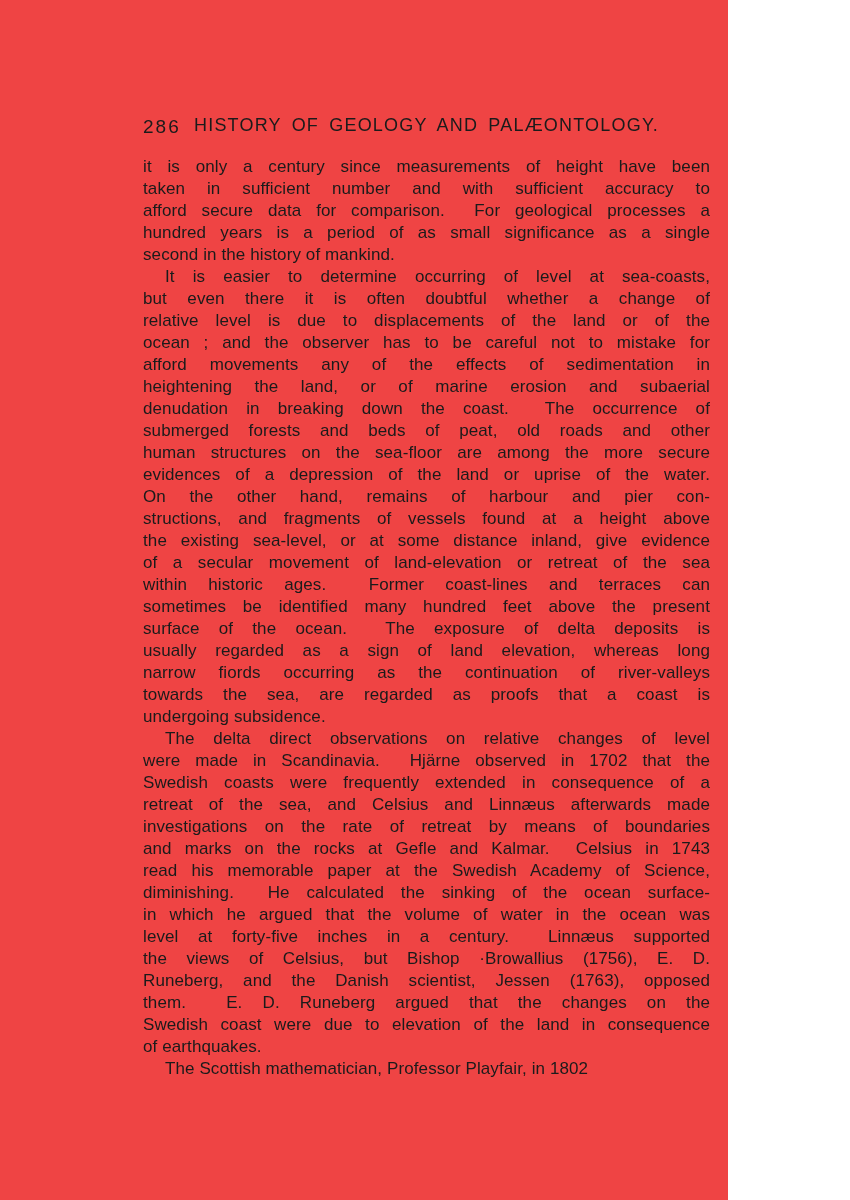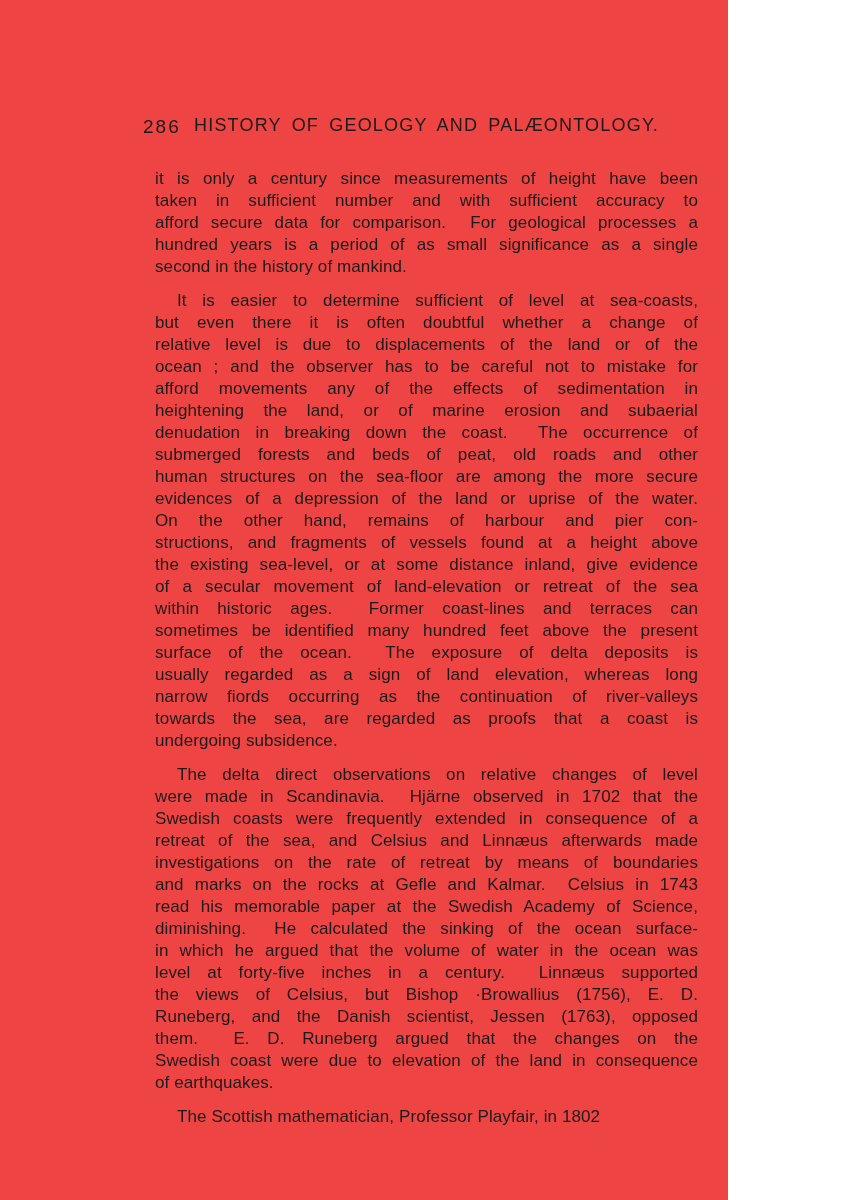--- a/index.html
+++ b/index.html
@@ -40,21 +40,21 @@
     word-spacing: 4px;
     white-space: nowrap;
   }
   .text-block {
     position: absolute;
     left: 143px;
     top: 156px;
     width: 567px;
   }
   .paragraph {
-    margin: 12px;
+    margin: 0;
     padding: 0;
   }
   .line {
     font-size: 17px;
     line-height: 22px;
     height: 22px;
     text-align: justify;
     text-align-last: justify;
     letter-spacing: 0.1px;
     overflow: visible;
@@ -77,21 +77,21 @@
   </div>
   <div class="text-block" id="text-block">
       <div class="paragraph">
         <div class="line">it is only a century since measurements of height have been</div>
         <div class="line">taken in sufficient number and with sufficient accuracy to</div>
         <div class="line">afford secure data for comparison.&nbsp; For geological processes a</div>
         <div class="line">hundred years is a period of as small significance as a single</div>
         <div class="line last">second in the history of mankind.</div>
       </div>
       <div class="paragraph">
-        <div class="line indent">It is easier to determine sufficient of level at sea-coasts,</div>
+        <div class="line indent">It is easier to determine occurring of level at sea-coasts,</div>
         <div class="line">but even there it is often doubtful whether a change of</div>
         <div class="line">relative level is due to displacements of the land or of the</div>
         <div class="line">ocean ; and the observer has to be careful not to mistake for</div>
         <div class="line">afford movements any of the effects of sedimentation in</div>
         <div class="line">heightening the land, or of marine erosion and subaerial</div>
         <div class="line">denudation in breaking down the coast.&nbsp; The occurrence of</div>
         <div class="line">submerged forests and beds of peat, old roads and other</div>
         <div class="line">human structures on the sea-floor are among the more secure</div>
         <div class="line">evidences of a depression of the land or uprise of the water.</div>
         <div class="line">On the other hand, remains of harbour and pier con-</div>

